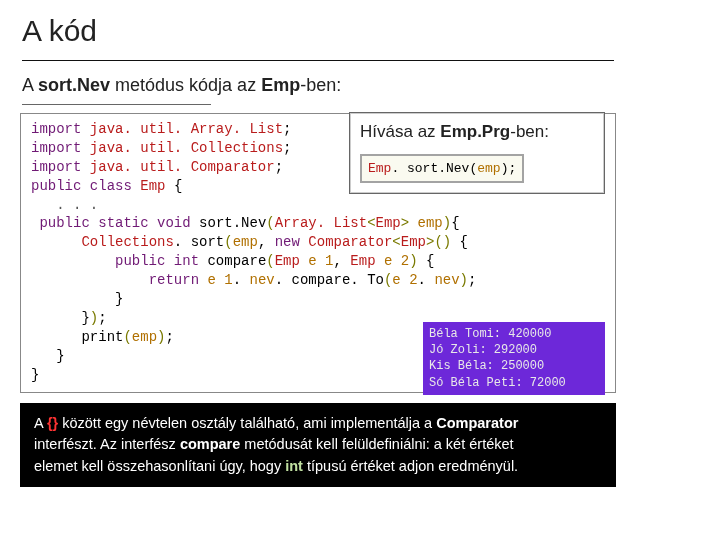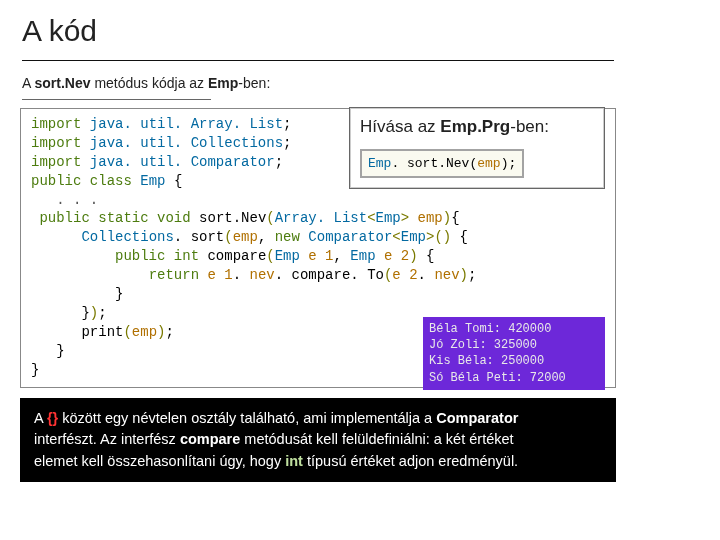--- a/index.html
+++ b/index.html
@@ -21,41 +21,41 @@
 .title {
   font-size: 30px;
   padding: 14px 22px 6px 22px;
   color: #222;
 }
 .title .hr {
   border-top: 1px solid #111;
   margin-top: 12px;
 }
 .subtitle {
-  font-size: 14px;
+  font-size: 18px;
   padding: 8px 22px 0 22px;
   color: #222;
 }
 .subtitle .hr {
   border-bottom: 1px solid #666;
   margin-top: 8px;
   width: 32%;
 }
 .code-box {
   margin: 8px 20px 0 20px;
   border: 1px solid #888;
   background: #fff;
   font-family: Consolas, "Courier New", monospace;
   font-size: 14px;
   line-height: 1.35;
   padding: 6px 10px 8px 10px;
   position: relative;
 }
-.kw { color: #4d7c0f; }
-.typ { color: #0369a1; }
+.kw { color: #701a75; }
+.typ { color: #b91c1c; }
 .var { color: #b07000; }
 .sym { color: #7a7a00; }
 .lit { color: #555; }
 .call-box {
   position: absolute;
   top: -2px;
   right: 10px;
   width: 234px;
   background: #fff;
   border: 1px solid #666;
@@ -141,21 +141,21 @@
           <span class="kw">public</span> <span class="kw">int</span> <span>compare</span><span class="sym">(</span><span class="typ">Emp</span> <span class="var">e 1</span><span>, </span><span class="typ">Emp</span> <span class="var">e 2</span><span class="sym">)</span> <span>{</span>
               <span class="kw">return</span> <span class="var">e 1</span><span>. </span><span class="var">nev</span><span>. </span><span>compare. To</span><span class="sym">(</span><span class="var">e 2</span><span>. </span><span class="var">nev</span><span class="sym">)</span><span>;</span>
           <span>}</span>
       <span>}</span><span class="sym">)</span><span>;</span>
       <span>print</span><span class="sym">(</span><span class="var">emp</span><span class="sym">)</span><span>;</span>
    <span>}</span>
 <span>}</span></pre>
 
     <div class="output-box">
       <div>Béla Tomi: 420000</div>
-      <div>Jó Zoli: 325000</div>
+      <div>Jó Zoli: 292000</div>
       <div>Kis Béla: 250000</div>
       <div>Só Béla Peti: 72000</div>
     </div>
   </div>
 
   <div class="footer-box">
     <span>A </span><span class="ft-br">{}</span><span> között egy névtelen osztály található, ami implementálja a </span><span class="ft-b">Comparator</span><br>
     <span>interfészt. Az interfész </span><span class="ft-b">compare</span><span> metódusát kell felüldefiniálni: a két értéket</span><br>
     <span>elemet kell összehasonlítani úgy, hogy </span><span class="ft-b2">int</span><span> típusú értéket adjon eredményül.</span>
   </div>

